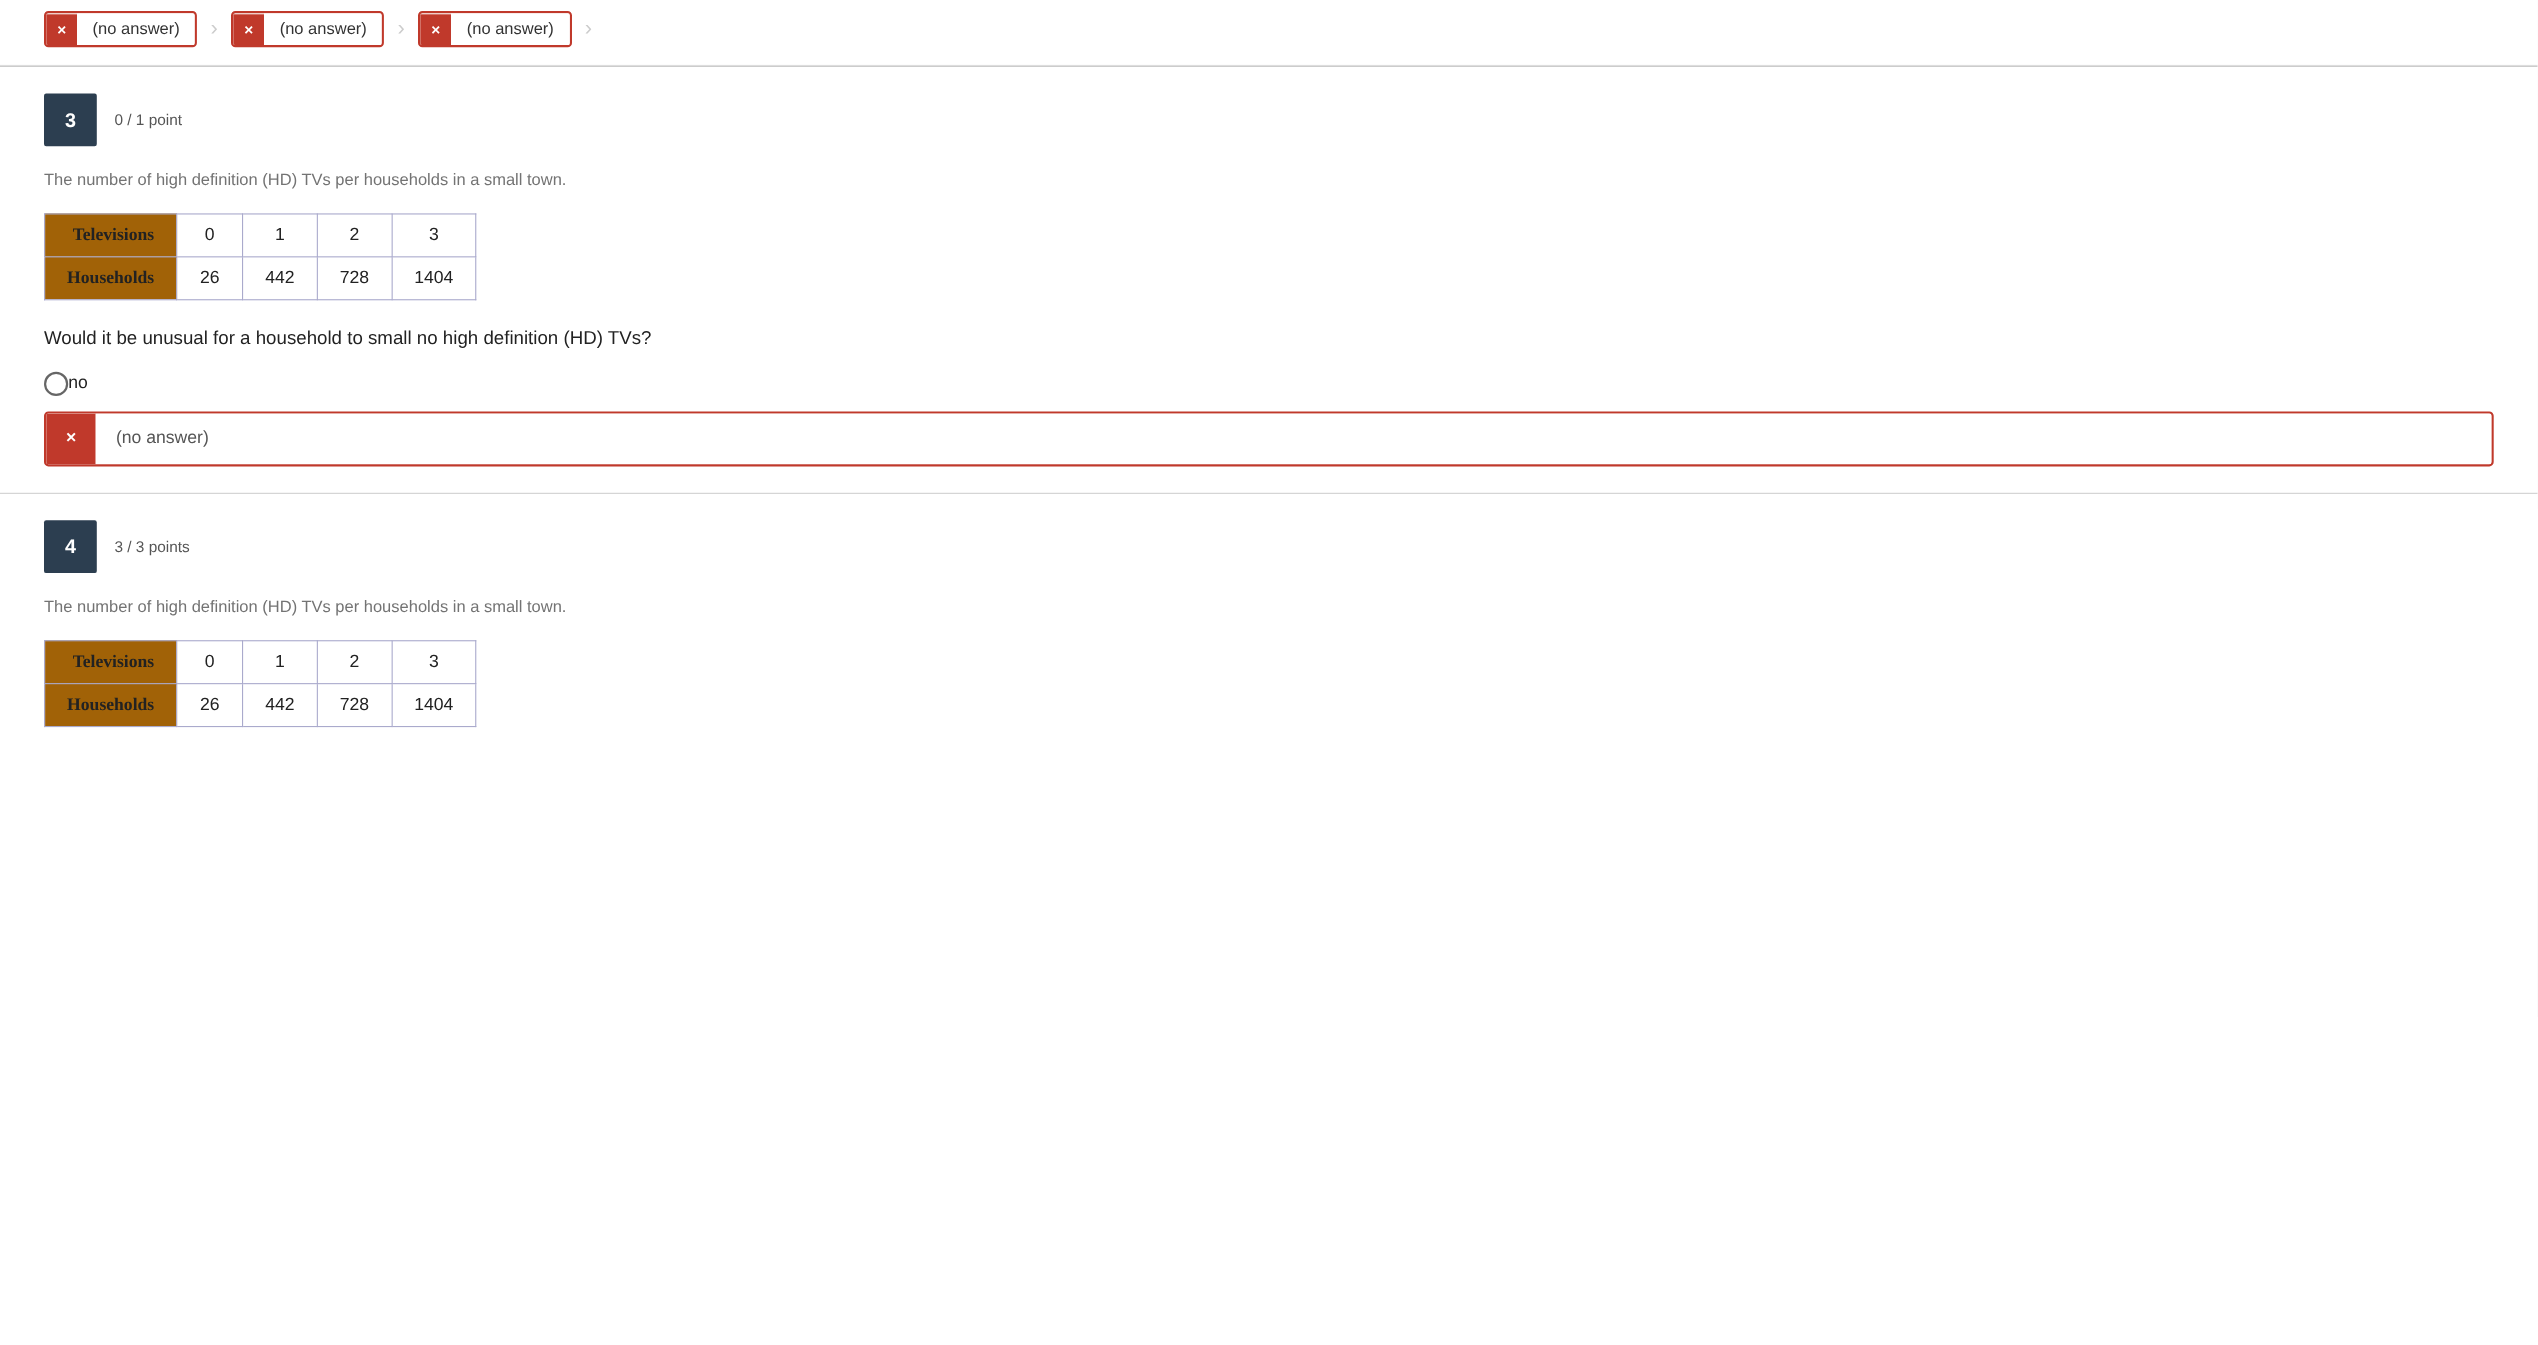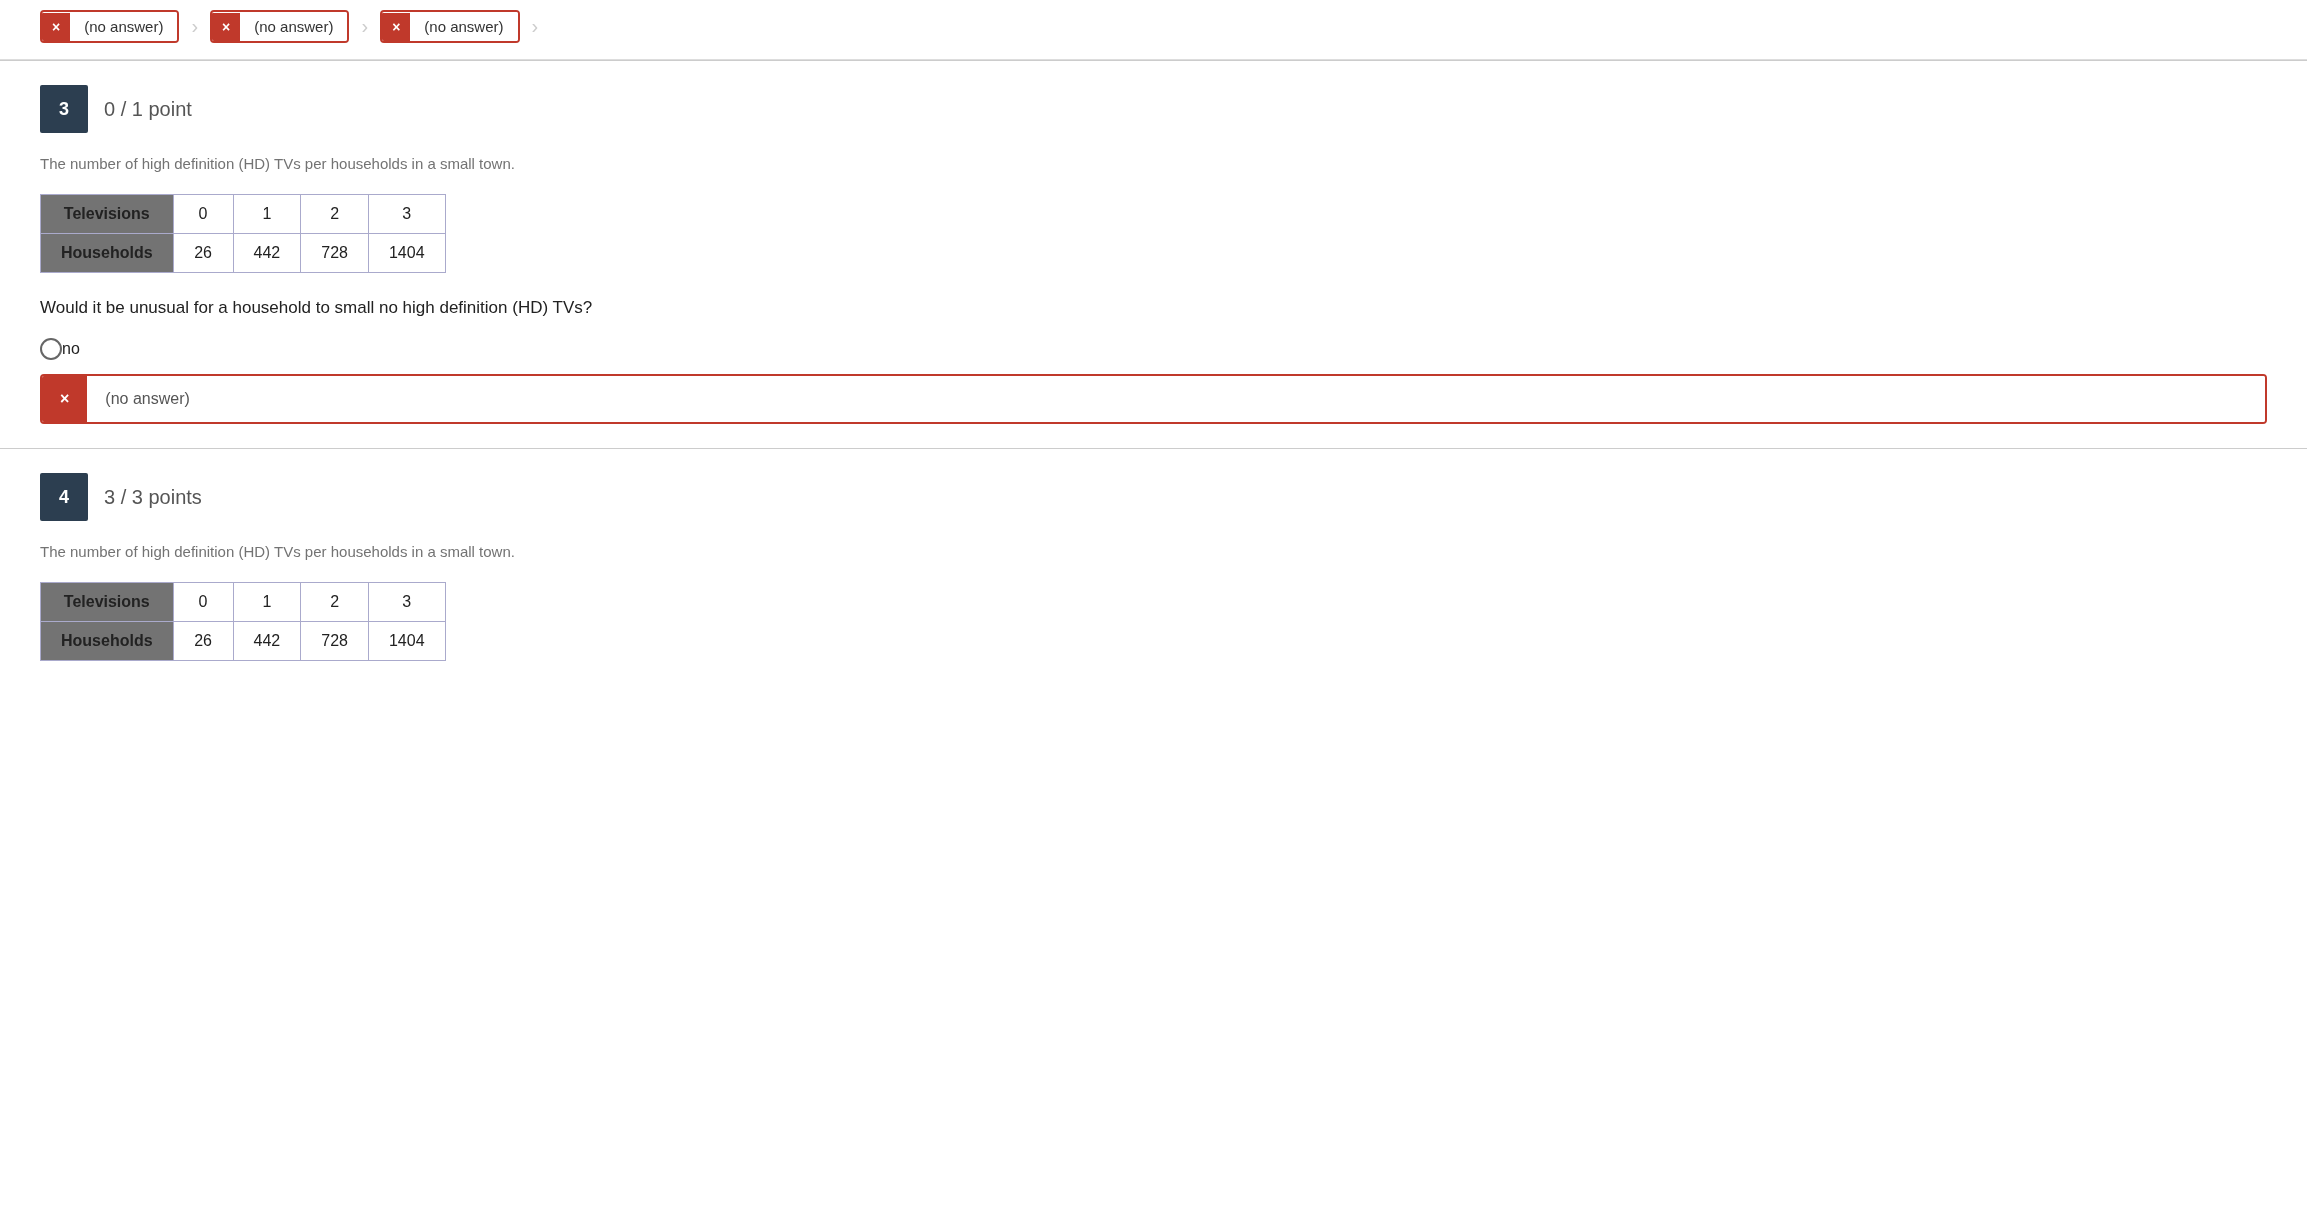--- a/index.html
+++ b/index.html
@@ -80,21 +80,21 @@
       font-weight: bold;
       width: 48px;
       height: 48px;
       display: flex;
       align-items: center;
       justify-content: center;
       border-radius: 2px;
     }
 
     .question-points {
-      font-size: 20px;
+      font-size: 14px;
       color: #555;
     }
 
     .question-text {
       font-size: 15px;
       color: #737373;
       margin-bottom: 18px;
       line-height: 1.5;
     }
 
@@ -107,23 +107,24 @@
     .data-table th,
     .data-table td {
       border: 1px solid #aac;
       padding: 10px 20px;
       text-align: center;
       font-size: 16px;
       min-width: 60px;
     }
 
     .data-table td.row-header {
-      background: #737373;
-      font-weight: bold;
-      text-align: center;
+      background: #a16207;
+      font-weight: bold;
+      text-align: right;
+      font-family: Liberation Serif, serif;
     }
 
     .question-sub-text {
       font-size: 17px;
       color: #222;
       margin-bottom: 18px;
       line-height: 1.5;
     }
 
     

